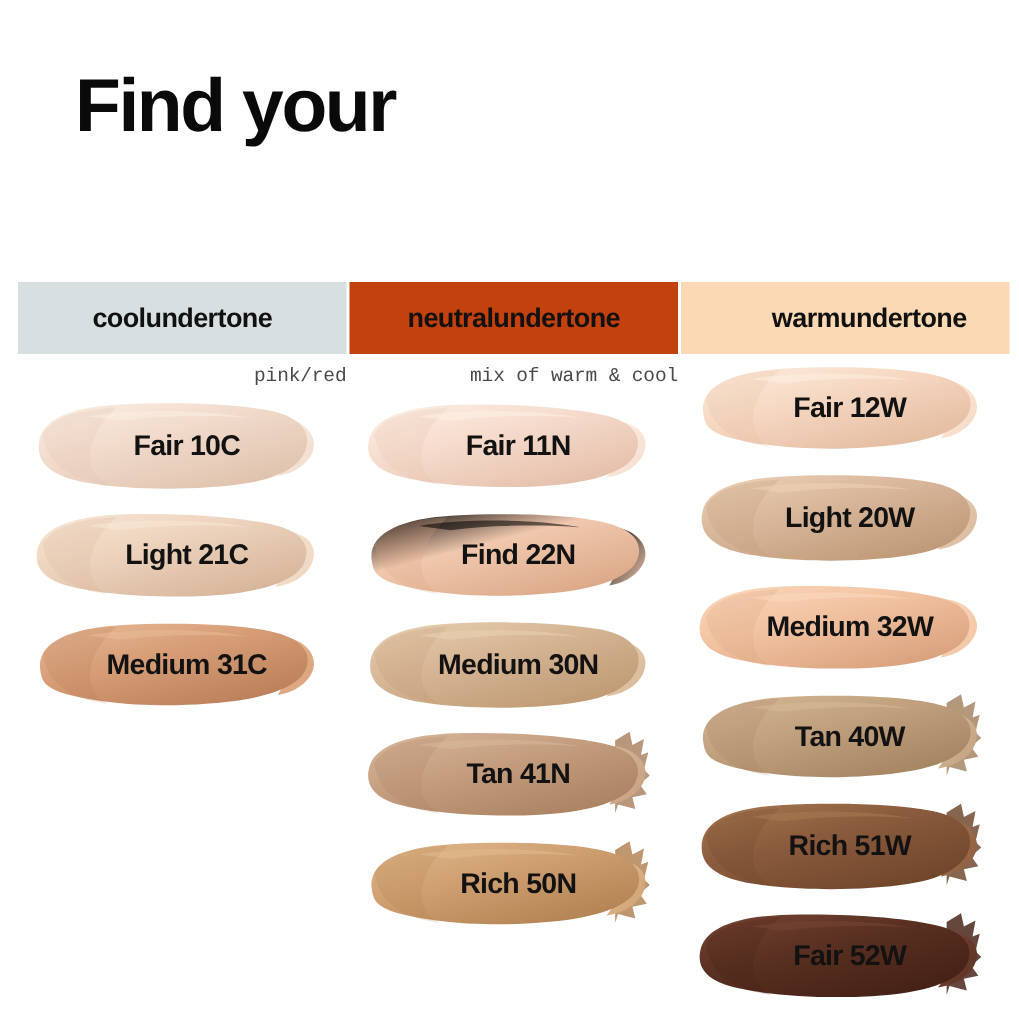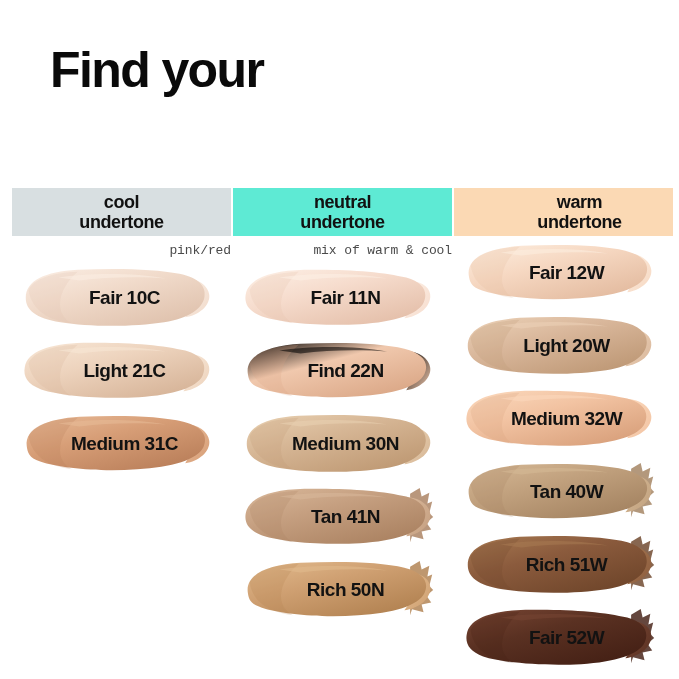--- a/index.html
+++ b/index.html
@@ -49,21 +49,21 @@
     width: 219px;
   }
   .col-cool    { left: 12px; }
   .col-neutral { left: 233px; }
   .col-warm    { left: 454px; }
 
   .col-header {
     width: 219px;
     height: 48px;
     display: flex;
-    flex-direction: column;
+    flex-direction: row;
     align-items: center;
     justify-content: center;
     text-align: center;
   }
   .col-header-line {
     font-family: "Liberation Sans", sans-serif;
     font-weight: bold;
     font-size: 18px;
     line-height: 20px;
     letter-spacing: -0.4px;
@@ -196,21 +196,21 @@
                 <path d="M9,26 C14,14 34,8 60,7 C52,14 44,24 42,36 C40,48 46,56 54,60 C30,57 12,47 9,26 Z" fill="#b87d58" opacity="0.22"></path>
                 <path d="M40,13 C70,8 120,8 152,14 C128,12 92,12 62,16 Z" fill="#e8bb98" opacity="0.55"></path>
               </svg>
             </div>
             <div class="shade-label">Medium 31C</div>
           </div>
         </div>
     </div>
 
     <div class="column col-neutral">
-      <div class="col-header" style="background: #5eead4; justify-content: center;">
+      <div class="col-header" style="background: #c2410c; justify-content: center;">
         <div class="col-header-line">neutral</div>
         <div class="col-header-line">undertone</div>
       </div>
       <div class="col-sub">mix of warm &amp; cool</div>
       <div class="swatch-list">
           <div class="swatch">
             <div class="smear">
               <svg viewBox="0 0 204 66" xmlns="http://www.w3.org/2000/svg" preserveAspectRatio="none">
                 <defs>
                   <linearGradient id="g_neutral_0" x1="0" y1="0" x2="0.85" y2="1">

